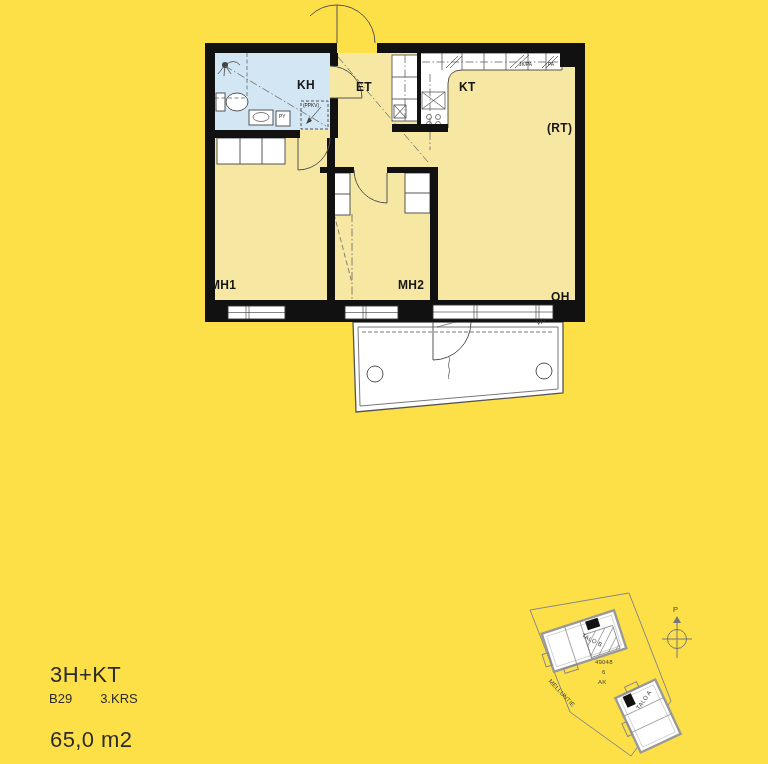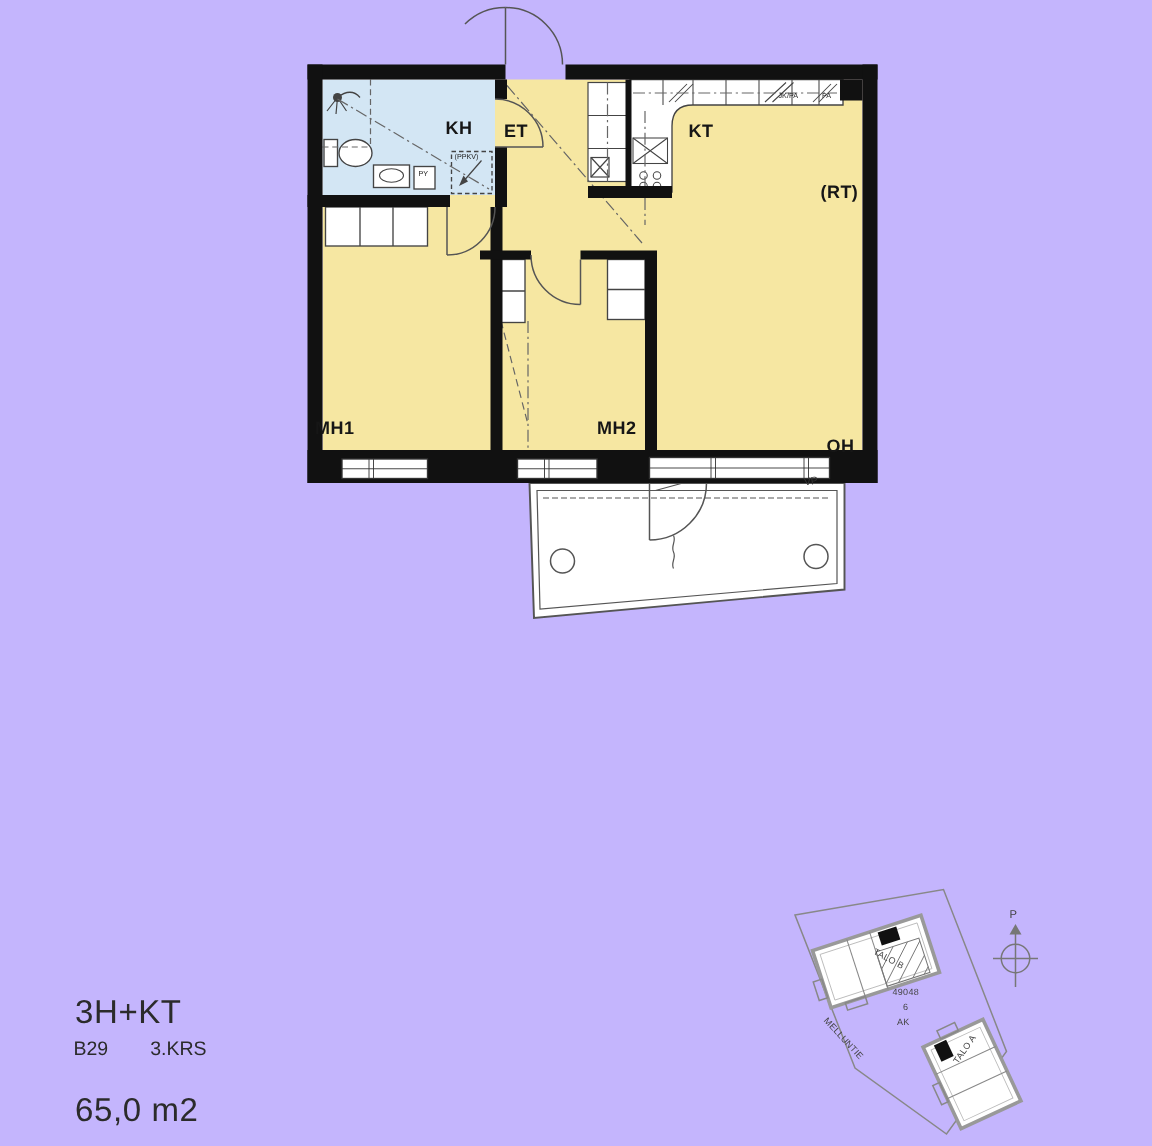--- a/index.html
+++ b/index.html
@@ -1,16 +1,16 @@
 <!DOCTYPE html>
 <html><head>
 <meta charset="utf-8">
 <style>
   html,body{margin:0;padding:0;background:#ffffff;}
-  .stage{position:relative;width:768px;height:764px;background:#c4b5fd;overflow:hidden;
+  .stage{position:relative;width:768px;height:764px;background:#fde047;overflow:hidden;
          font-family:"Liberation Sans","DejaVu Sans",sans-serif;}
   svg{position:absolute;left:0;top:0;}
   .lbl{position:absolute;font-size:12px;font-weight:600;color:#161616;letter-spacing:.3px;white-space:nowrap;}
   .tiny{position:absolute;font-size:6px;font-weight:400;color:#222;transform:scale(.8);transform-origin:0 0;white-space:nowrap;}
   .site-lbl{position:absolute;font-size:6px;color:#444;white-space:nowrap;letter-spacing:.2px;}
   .info-big{position:absolute;font-size:22px;color:#2b2b2b;letter-spacing:.4px;white-space:nowrap;margin-top:32px;}
   .info-small{position:absolute;font-size:13px;color:#2b2b2b;white-space:nowrap;}
   .info-small .gap{margin-left:28px;}
   .vp{position:absolute;font-size:7px;color:#333;transform:rotate(-8deg);white-space:nowrap;}
 </style>
@@ -172,21 +172,21 @@
     <g stroke="#777" stroke-width="1">
       <circle cx="677" cy="639" r="9.5"></circle>
       <line x1="677" y1="620" x2="677" y2="658"></line>
       <line x1="662" y1="639" x2="692" y2="639"></line>
       <polygon points="677,616 673,623 681,623" fill="#777" stroke="none"></polygon>
     </g>
   </g>
 </svg>
 
 <div class="lbl" style="left:297px;top:78px">KH</div>
-<div class="lbl" style="left:336px;top:80px">ET</div>
+<div class="lbl" style="left:356px;top:80px">ET</div>
 <div class="lbl" style="left:459px;top:80px">KT</div>
 <div class="lbl" style="left:547px;top:121px">(RT)</div>
 <div class="lbl" style="left:210px;top:278px">MH1</div>
 <div class="lbl" style="left:398px;top:278px">MH2</div>
 <div class="lbl" style="left:551px;top:290px">OH</div>
 
 <div class="tiny" style="left:303px;top:103px">(PPKV)</div>
 <div class="tiny" style="left:279px;top:114px">PY</div>
 <div class="tiny" style="left:519px;top:62px">JK/PA</div>
 <div class="tiny" style="left:548px;top:62px">PA</div>

